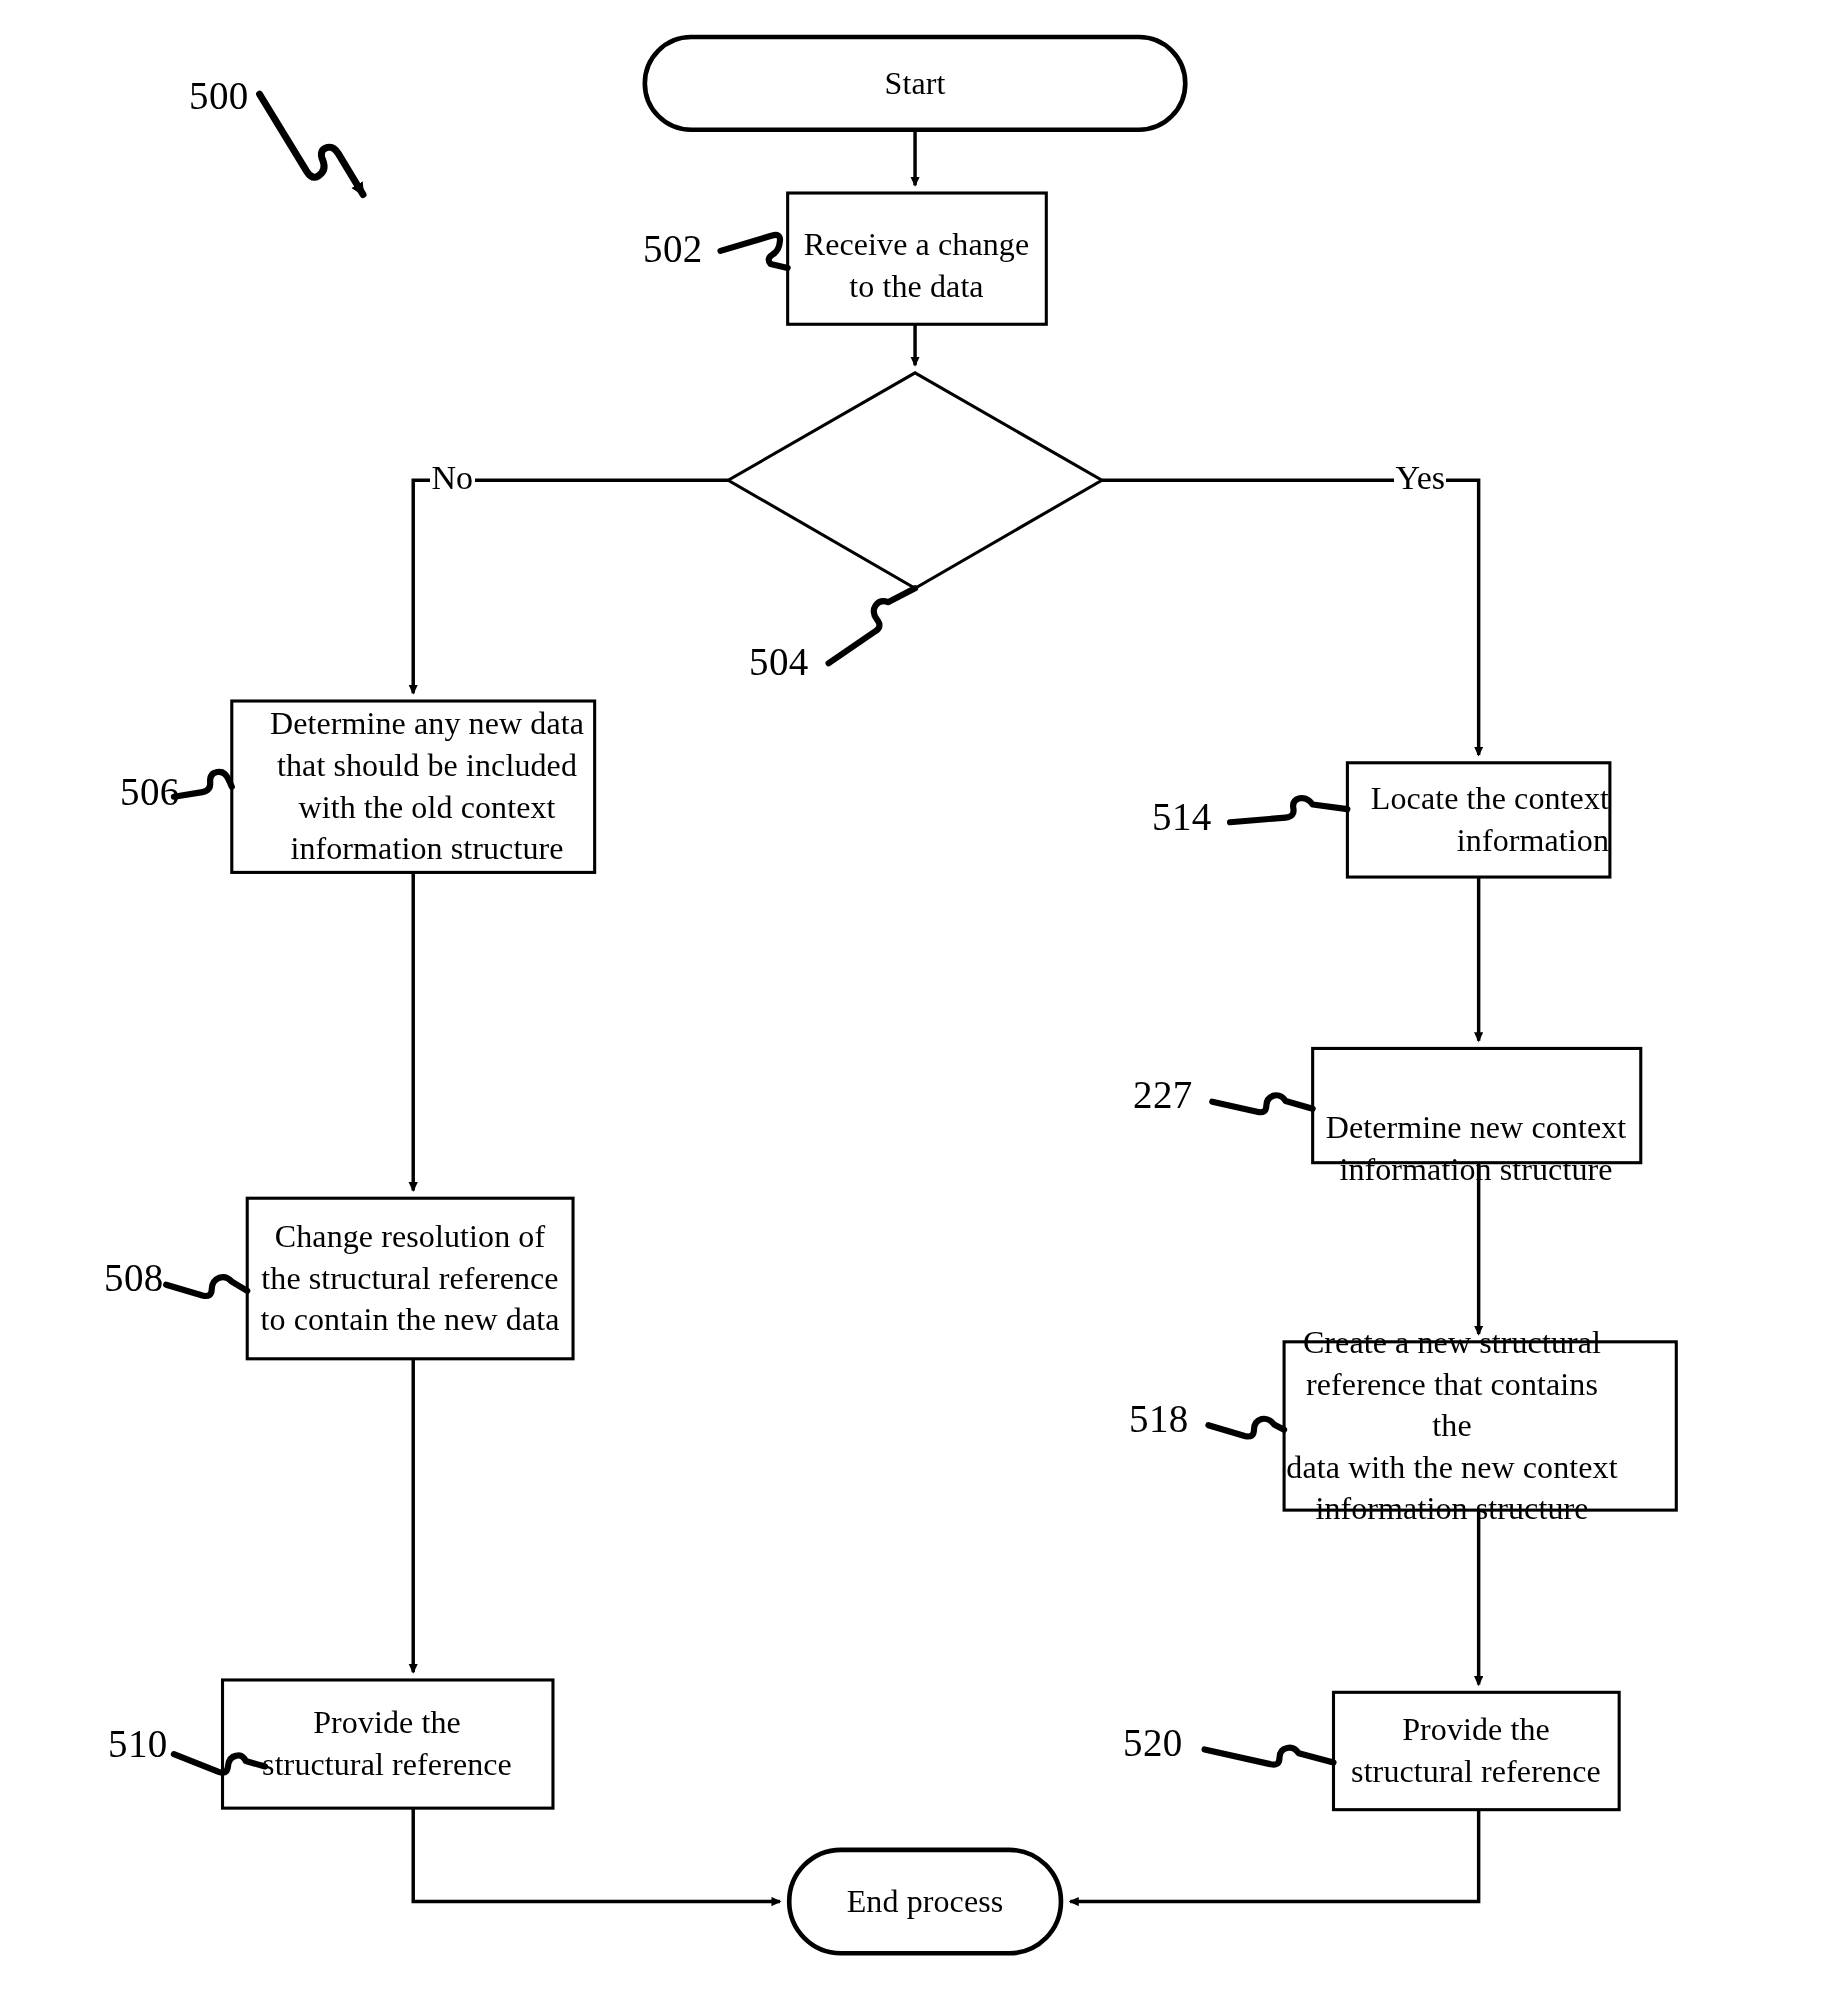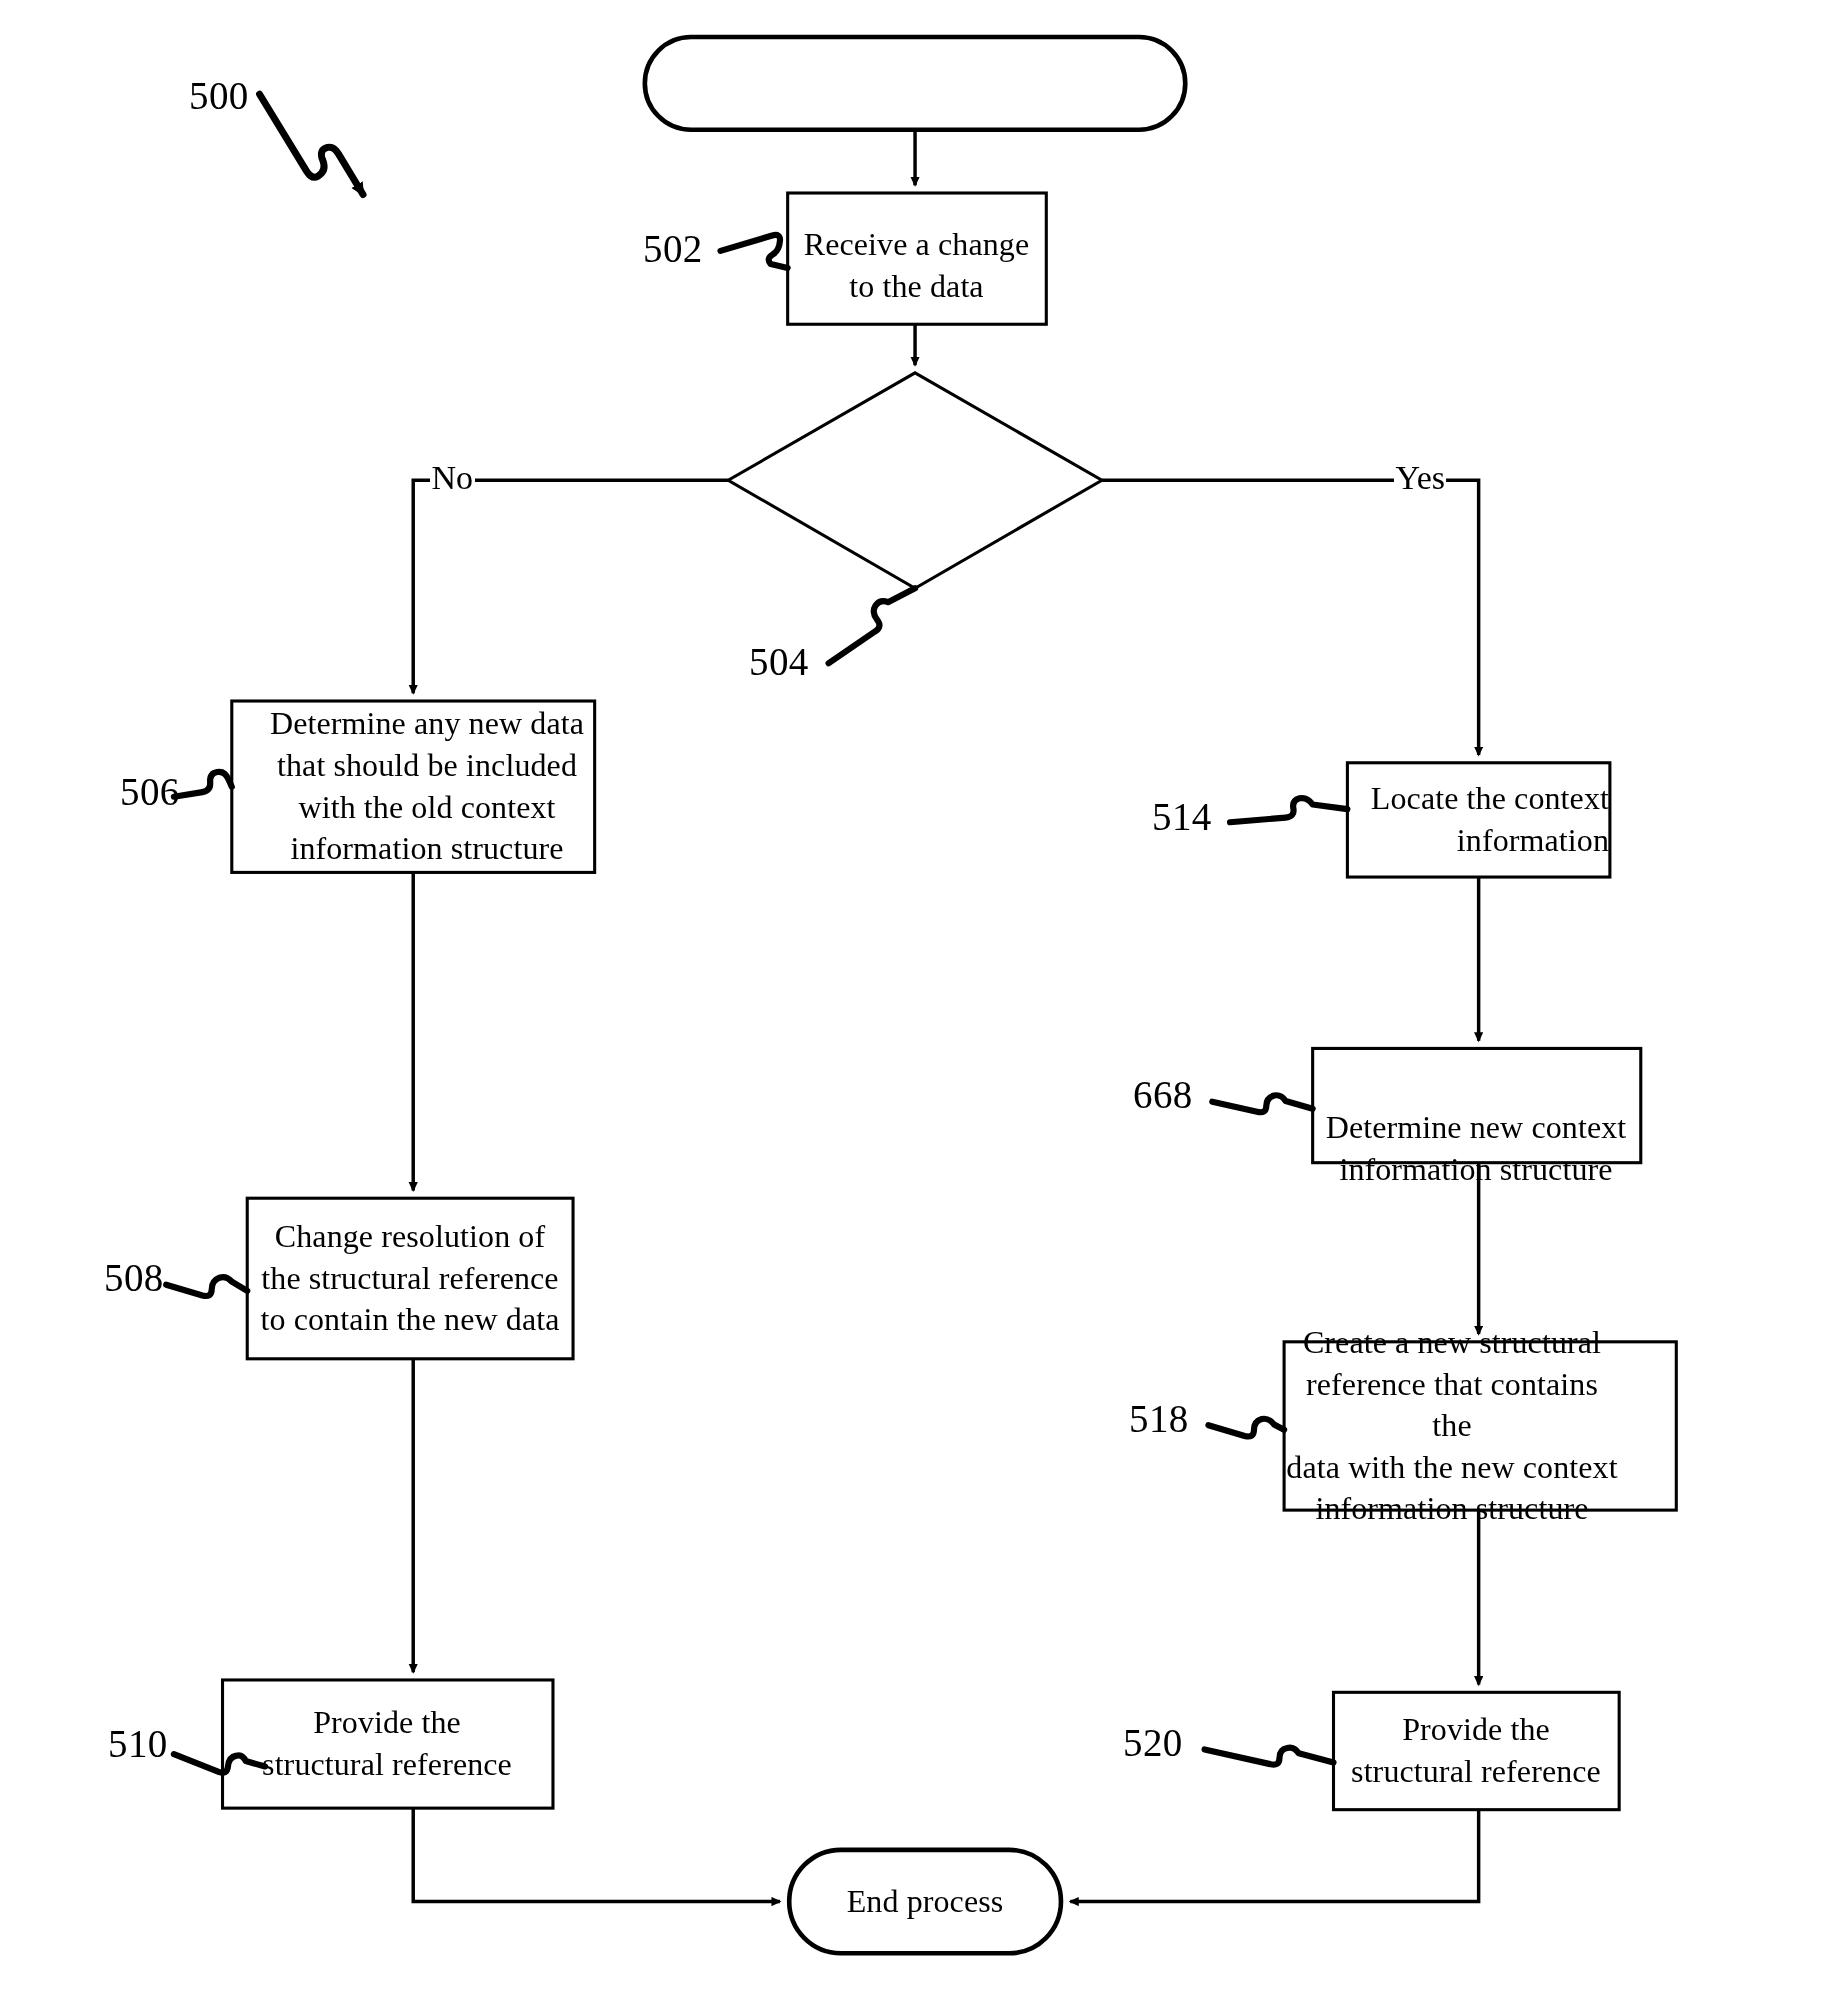--- a/index.html
+++ b/index.html
@@ -165,20 +165,23 @@
     <path class="leader" d="M1570,1427 L1628,1440 Q1640,1443 1640,1432 Q1640,1422 1650,1419 Q1659,1417 1665,1426 L1700,1436"></path>
 
     <path class="leader" d="M1565,1846 L1612,1860 Q1624,1863 1624,1852 Q1624,1841 1634,1838 Q1643,1836 1650,1845 L1663,1852"></path>
 
     <path class="leader" d="M1560,2266 L1645,2285 Q1657,2288 1657,2277 Q1657,2266 1667,2264 Q1676,2262 1682,2271 L1727,2283"></path>
 
   </svg>
 
   <div class="ref-label" style="left:189px; top:76px;">500</div>
 
+  <div class="node-text" style="left:645px; top:37px; width:540px; height:93px;">
+    <span>Start</span>
+  </div>
 
   <div class="ref-label" style="left:643px; top:229px;text-align:right;">502</div>
   <div class="node-text" style="left:787px; top:200px; width:259px; height:131px;">
     <span>Receive a change</span>
     <span>to the data</span>
   </div>
 
   <div class="ref-label" style="left:749px; top:642px;">504</div>
 
   <div class="branch-label" style="left:430px; top:461px;">No</div>
@@ -204,21 +207,21 @@
     <span>Provide the</span>
     <span>structural reference</span>
   </div>
 
   <div class="ref-label" style="left:1152px; top:797px;">514</div>
   <div class="node-text" style="left:1347px; top:763px; width:262px; height:114px;align-items:flex-end;">
     <span>Locate the context</span>
     <span>information</span>
   </div>
 
-  <div class="ref-label" style="left:1133px; top:1075px;">668</div>
+  <div class="ref-label" style="left:1133px; top:1075px;">227</div>
   <div class="node-text" style="left:1312px; top:1048px; width:328px; height:114px;margin-top:44px;">
     <span>Determine new context</span>
     <span>information structure</span>
   </div>
 
   <div class="ref-label" style="left:1129px; top:1399px;">518</div>
   <div class="node-text" style="left:1284px; top:1342px; width:336px; height:168px;">
     <span>Create a new structural</span>
     <span>reference that contains the</span>
     <span>data with the new context</span>

